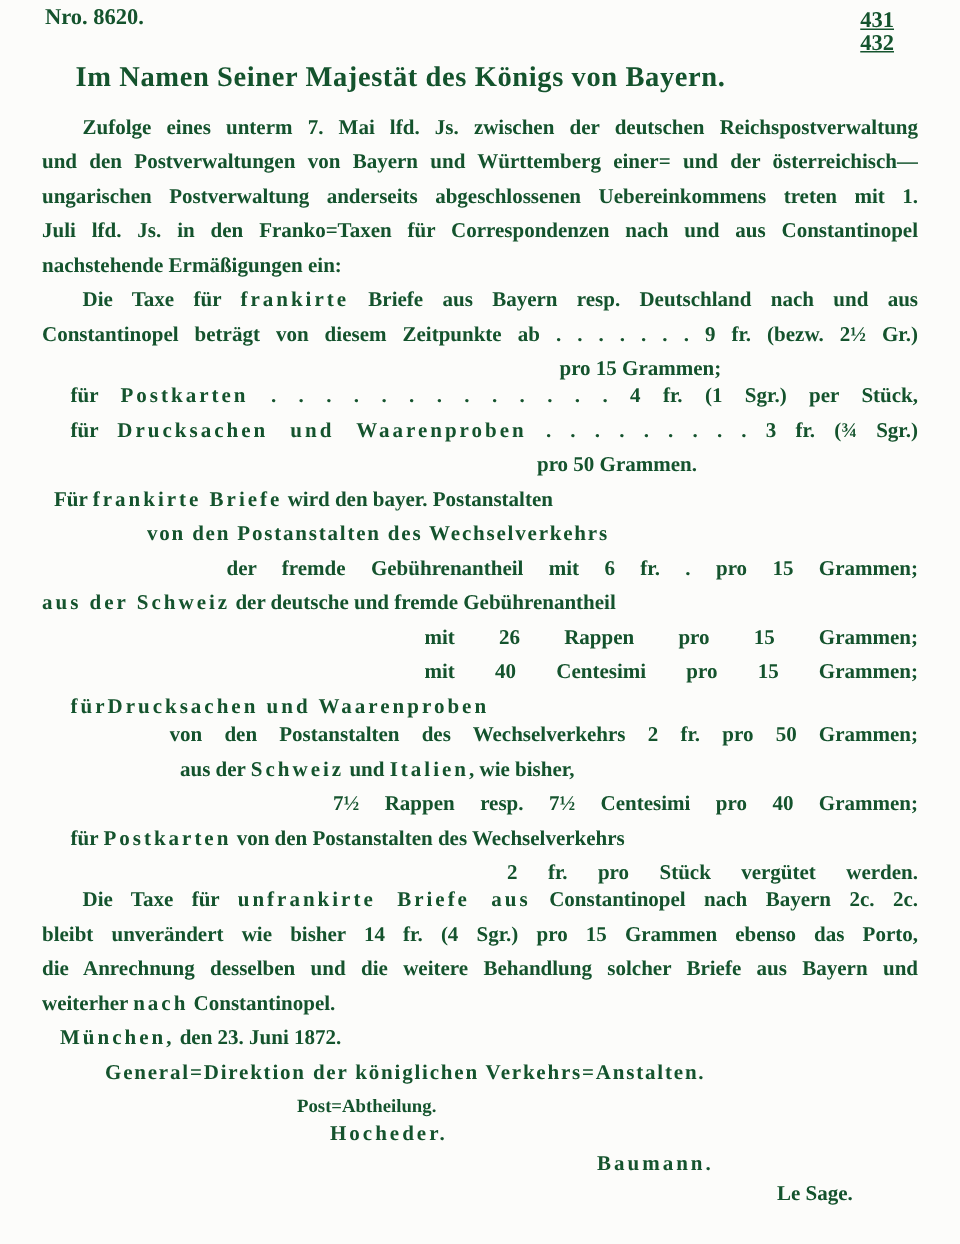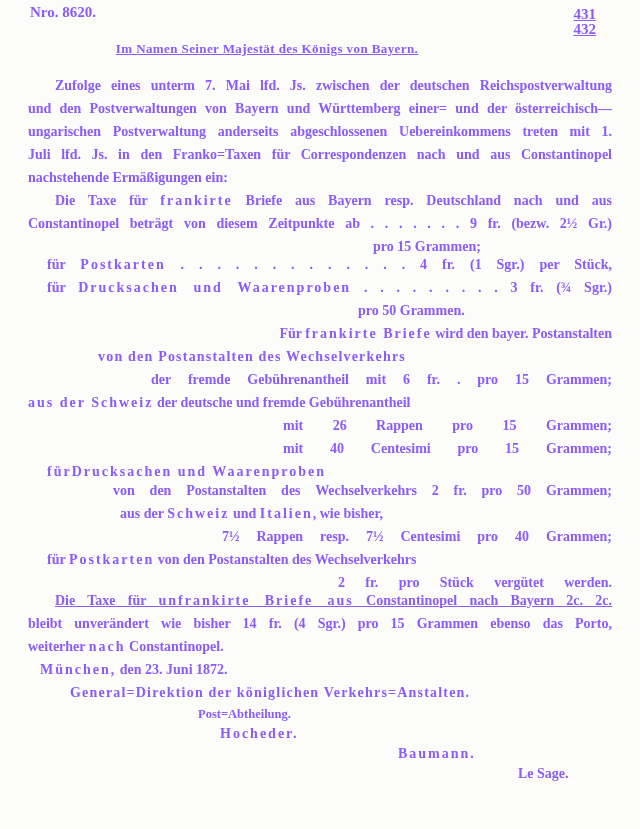--- a/index.html
+++ b/index.html
@@ -1,26 +1,26 @@
 <!DOCTYPE html>
 <html><head>
 <meta charset="utf-8">
 <style>
   html,body{margin:0;padding:0;background:#fcfcfa;}
   .page{
     position:relative;width:640px;height:829px;background:#fcfcfa;
-    color:#8b5cf6;font-family:"Liberation Serif","DejaVu Serif",serif;
+    color:#14532d;font-family:"Liberation Serif","DejaVu Serif",serif;
     font-weight:bold;font-size:14px;overflow:hidden;
   }
   .doc-number{position:absolute;left:30px;top:4px;font-size:15px;}
   .pg{position:absolute;right:44px;font-size:15px;text-decoration:underline;}
   .pg1{top:6px;}
   .pg2{top:21px;}
   .hdr-subject{position:absolute;left:28px;top:24px;width:478px;text-align:center;font-size:13.5px;}
-  .hdr-title{position:absolute;left:28px;top:41px;width:478px;text-align:center;font-size:13px;letter-spacing:.4px;text-decoration:underline;}
+  .hdr-title{position:absolute;left:28px;top:41px;width:478px;text-align:center;font-size:19px;letter-spacing:.4px;}
   .body-col{position:absolute;left:28px;top:74px;width:584px;}
   .ln{line-height:23px;height:23px;overflow:hidden;}
   .sm{line-height:20px;height:20px;}
   .just{text-align:justify;text-align-last:justify;}
   .ind{text-indent:27px;}
   .sp{letter-spacing:2px;}
   .sp1{letter-spacing:1.2px;}
   .dept{font-size:12.5px;}
 </style>
 </head>
@@ -41,35 +41,36 @@
     <div class="ln just">Juli lfd. Js. in den Franko=Taxen für Correspondenzen nach und aus Constantinopel</div>
     <div class="ln">nachstehende Ermäßigungen ein:</div>
 
     <div class="ln just ind"><span>Die Taxe für </span><span class="sp">frankirte</span><span> Briefe aus Bayern resp. Deutschland nach und aus</span></div>
     <div class="ln just">Constantinopel beträgt von diesem Zeitpunkte ab . . . . . . . 9 fr. (bezw. 2½ Gr.)</div>
     <div class="ln" style="margin-left:345px;">pro 15 Grammen;</div>
     <div class="ln just" style="margin-left:19px;margin-top:-5px;"><span>für </span><span class="sp">Postkarten</span><span> . . . . . . . . . . . . . 4 fr. (1 Sgr.) per Stück,</span></div>
     <div class="ln just" style="margin-left:19px;"><span>für </span><span class="sp">Drucksachen und Waarenproben</span><span> . . . . . . . . . 3 fr. (¾ Sgr.)</span></div>
     <div class="ln" style="margin-left:330px;">pro 50 Grammen.</div>
 
-    <div class="ln" style="margin-left:8px;text-align:right;"><span>Für </span><span class="sp">frankirte Briefe</span><span> wird den bayer. Postanstalten</span></div>
+    <div class="ln" style="margin-left:8px;"><span>Für </span><span class="sp">frankirte Briefe</span><span> wird den bayer. Postanstalten</span></div>
     <div class="ln sp1" style="margin-left:70px;">von den Postanstalten des Wechselverkehrs</div>
     <div class="ln just" style="margin-left:123px;">der fremde Gebührenantheil mit 6 fr. . pro 15 Grammen;</div>
     <div class="ln" style=""><span class="sp">aus der Schweiz</span><span> der deutsche und fremde Gebührenantheil</span></div>
     <div class="ln just" style="margin-left:255px;">mit 26 Rappen pro 15 Grammen;</div>
     <div class="ln just" style="margin-left:255px;">mit 40 Centesimi pro 15 Grammen;</div>
     <div class="ln sp" style="margin-left:19px;">fürDrucksachen und Waarenproben</div>
     <div class="ln just" style="margin-left:85px;margin-top:-4px;">von den Postanstalten des Wechselverkehrs 2 fr. pro 50 Grammen;</div>
     <div class="ln" style="margin-left:92px;"><span>aus der </span><span class="sp">Schweiz</span><span> und </span><span class="sp">Italien</span><span>, wie bisher,</span></div>
     <div class="ln just" style="margin-left:194px;">7½ Rappen resp. 7½ Centesimi pro 40 Grammen;</div>
     <div class="ln" style="margin-left:19px;"><span>für </span><span class="sp">Postkarten</span><span> von den Postanstalten des Wechselverkehrs</span></div>
     <div class="ln just" style="margin-left:310px;">2 fr. pro Stück vergütet werden.</div>
 
-    <div class="ln just ind" style="margin-top:-5px;text-decoration:underline;"><span>Die Taxe für </span><span class="sp">unfrankirte Briefe aus</span><span> Constantinopel nach Bayern 2c. 2c.</span></div>
+    <div class="ln just ind" style="margin-top:-5px;"><span>Die Taxe für </span><span class="sp">unfrankirte Briefe aus</span><span> Constantinopel nach Bayern 2c. 2c.</span></div>
     <div class="ln just">bleibt unverändert wie bisher 14 fr. (4 Sgr.) pro 15 Grammen ebenso das Porto,</div>
+    <div class="ln just">die Anrechnung desselben und die weitere Behandlung solcher Briefe aus Bayern und</div>
     <div class="ln"><span>weiterher </span><span class="sp">nach</span><span> Constantinopel.</span></div>
 
     <div class="ln" style="margin-left:12px;"><span class="sp">München,</span><span> den 23. Juni 1872.</span></div>
     <div class="ln sp1" style="margin-left:42px;">General=Direktion der königlichen Verkehrs=Anstalten.</div>
     <div class="ln sm dept" style="margin-left:170px;">Post=Abtheilung.</div>
     <div class="ln sm sp" style="margin-left:192px;">Hocheder.</div>
     <div class="ln sm sp" style="margin-left:370px;">Baumann.</div>
     <div class="ln sm" style="margin-left:490px;">Le Sage.</div>
 
   </div>

